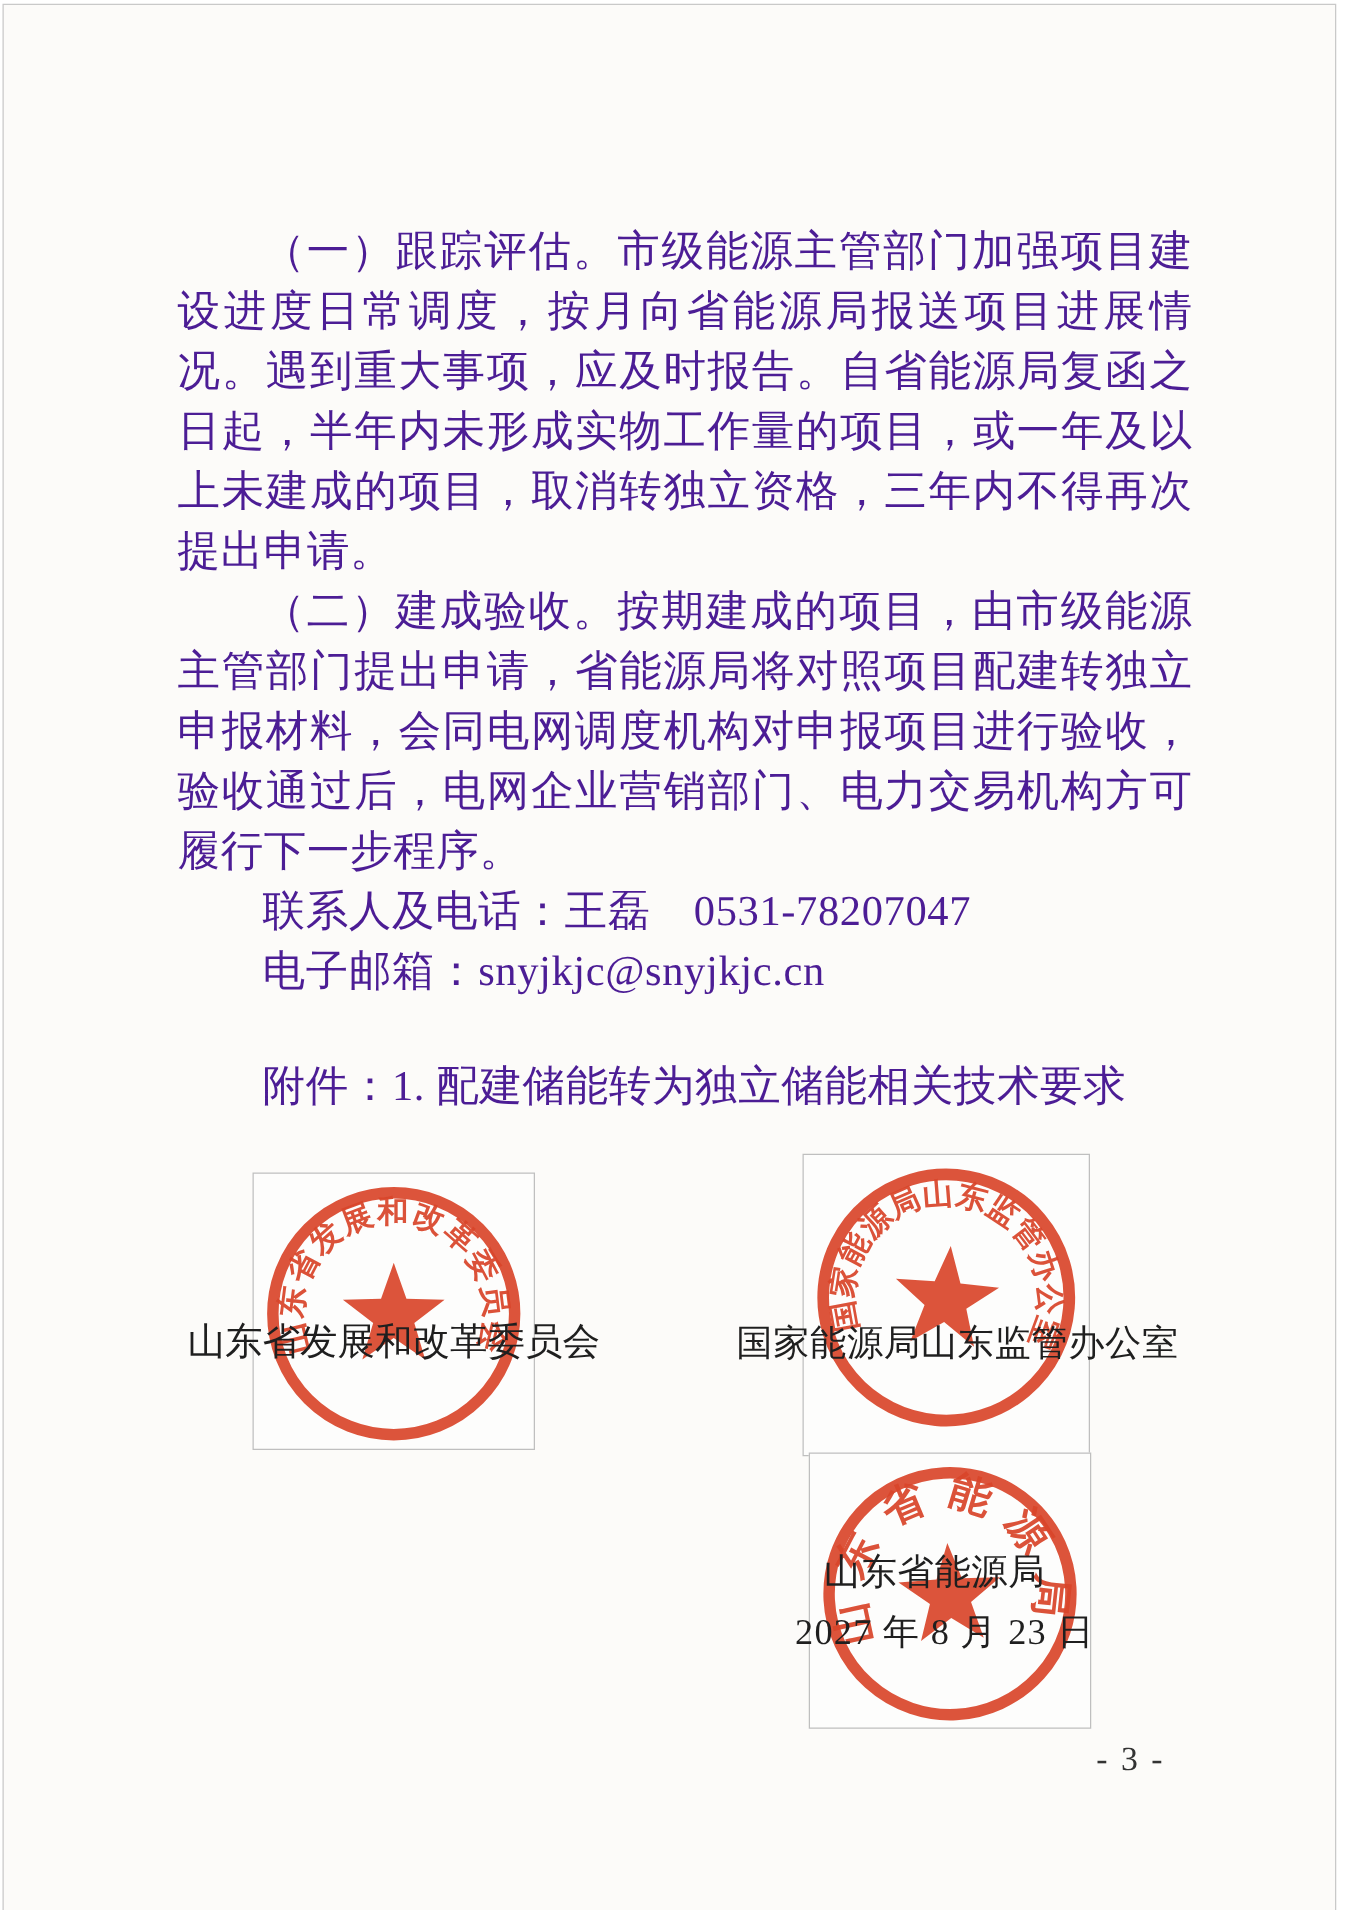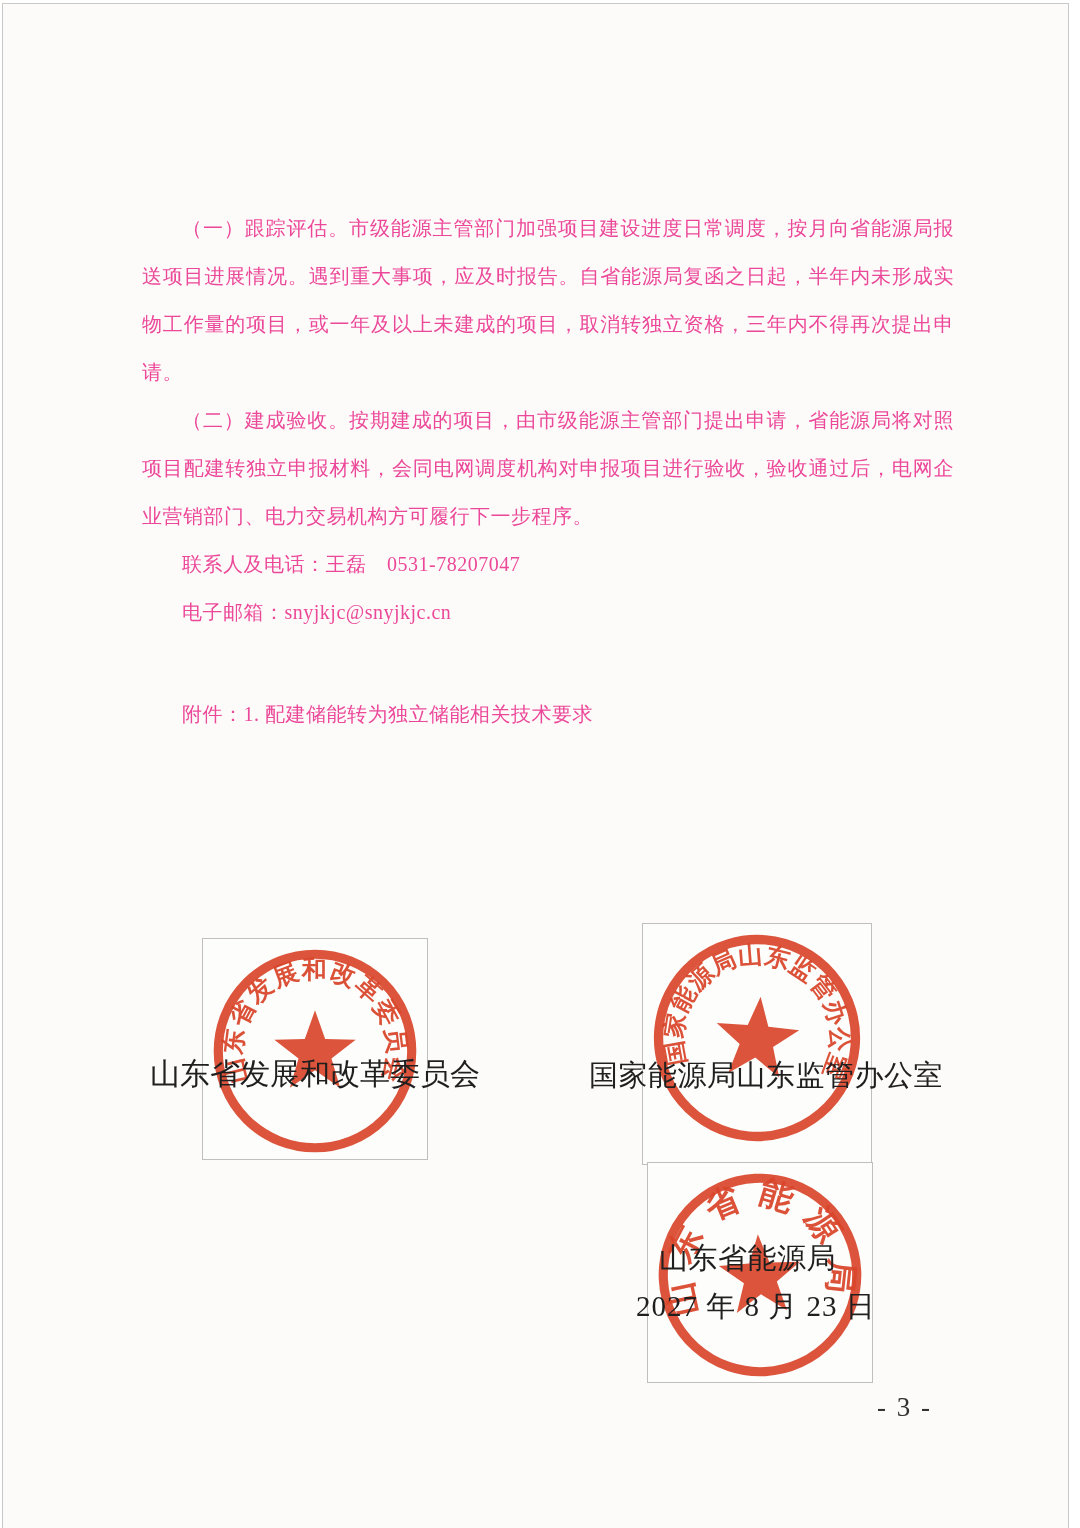--- a/index.html
+++ b/index.html
@@ -19,40 +19,40 @@
     width: 1067px;
     height: 1540px;
     border: 1px solid #c9c9c9;
     background: #fcfbf9;
     box-sizing: border-box;
     pointer-events: none;
   }
   .body-text {
     position: absolute;
     left: 142px;
-    top: 204px;
+    top: 178px;
     width: 812px;
-    font-size: 20px;
+    font-size: 34px;
     line-height: 48px;
     letter-spacing: 0.5px;
-    color: #ec4899;
+    color: #4c1d95;
     text-align: justify;
   }
   .para {
     margin: 0;
     text-indent: 2em;
   }
   .attachments {
     margin-top: 44px;
     margin-left: 2em;
     display: flex;
-    align-items: flex-end;
+    align-items: center;
   }
   .att-label { flex: none; }
-  .att-items { flex: 1; margin-top: 10px; }
+  .att-items { flex: 1; }
   .att-item { line-height: 48px; }
 
   .seal-box {
     position: absolute;
     border: 1px solid #bfbfbf;
     background: #fdfdfc;
     box-sizing: border-box;
   }
   .seal-box svg { display: block; width: 100%; }
   #seal-box-left   { left: 202px; top: 938px;  width: 226px; height: 222px; }

